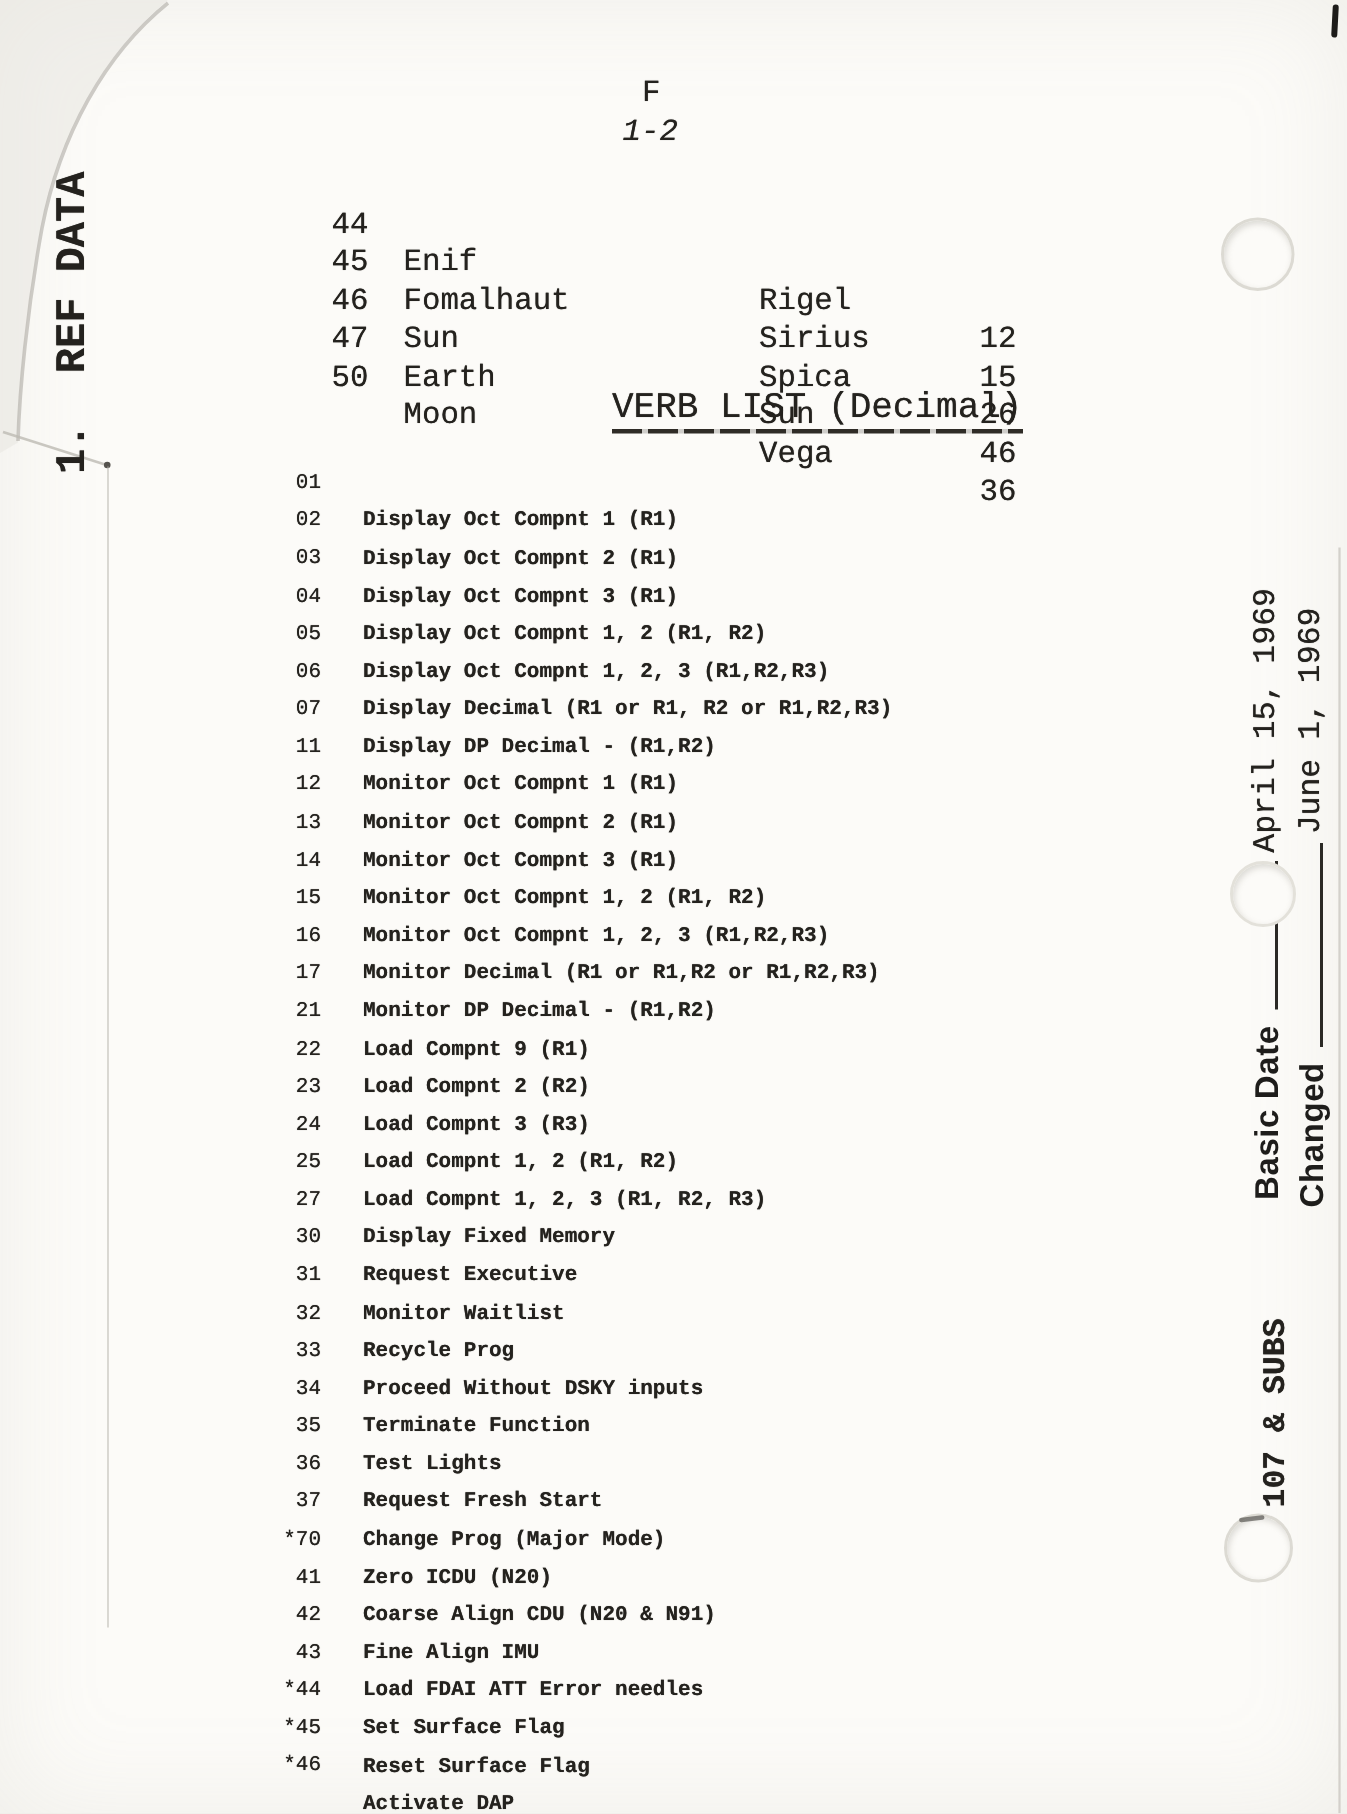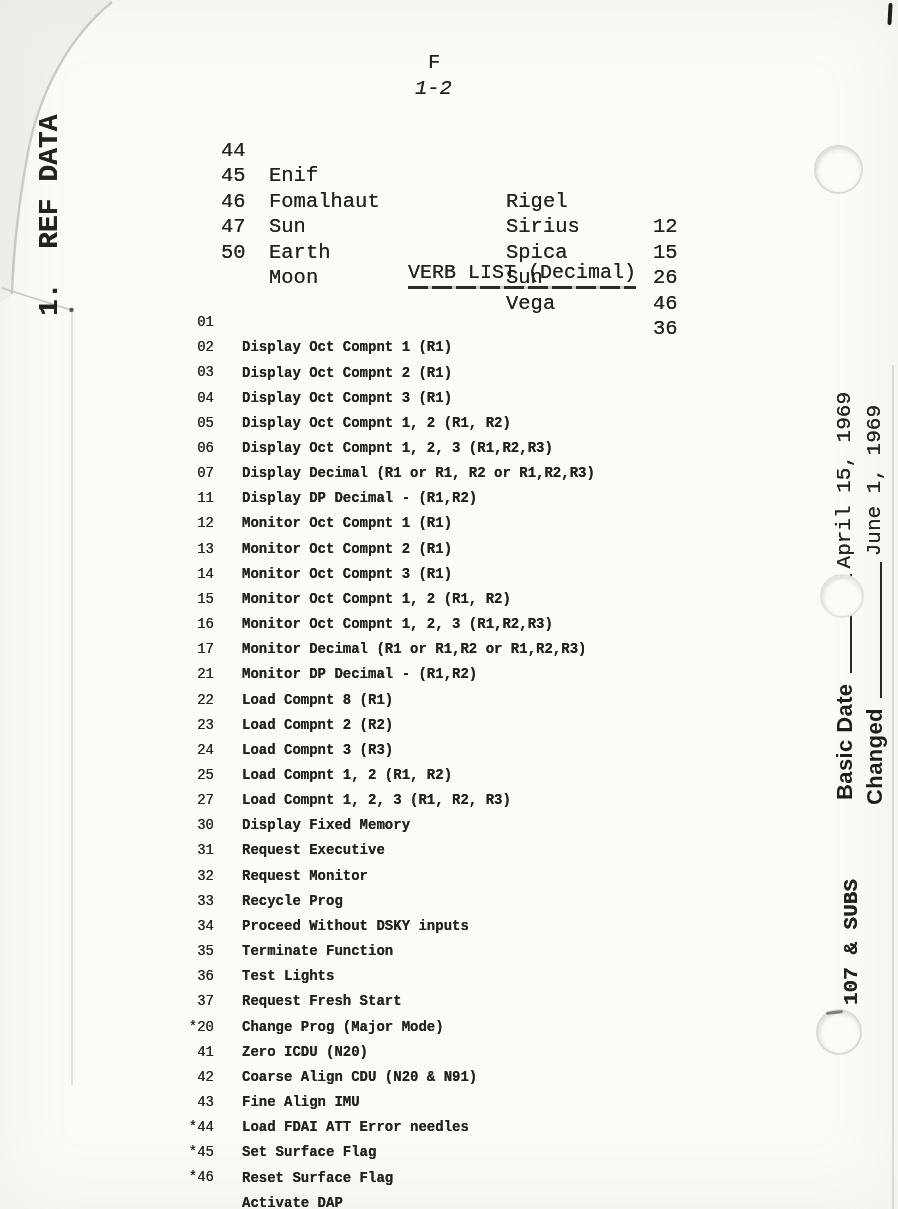--- a/index.html
+++ b/index.html
@@ -32,21 +32,21 @@
 
   
   .star-list{position:absolute;z-index:1;left:0;top:112px;width:898px;font-size:20.5px;}
   .srow{position:relative;height:25.5px;line-height:25.5px;white-space:pre;}
   .srow .c1{position:absolute;left:221px;}
   .srow .c2{position:absolute;left:269px;}
   .srow .c3{position:absolute;left:506px;}
   .srow .c4{position:absolute;left:653px;}
 
   
-  .verb-title{position:absolute;z-index:1;left:408px;top:262px;font-size:20px;line-height:22px;}
+  .verb-title{position:absolute;z-index:1;left:408px;top:262px;font-size:24px;line-height:22px;}
   .verb-title::after{content:"";display:block;height:2.6px;margin-top:2px;
      background:repeating-linear-gradient(90deg,#2f2c27 0 20px,rgba(47,44,39,.22) 20px 24px);}
   .verb-list{position:absolute;z-index:1;left:0;top:285px;width:898px;font-size:14px;}
   .vrow{position:relative;height:25.17px;line-height:25.17px;white-space:pre;}
   .vrow .num{position:absolute;left:160px;width:54px;text-align:right;}
   .vrow .desc{position:absolute;left:242px;font-weight:bold;}
 
   
   .vstrip{position:absolute;z-index:2;transform-origin:0 0;transform:rotate(-90deg);
           display:flex;align-items:flex-end;white-space:pre;}
@@ -162,21 +162,21 @@
       <div class="vrow">
         <span class="num"><span></span><span>16</span></span>
         <span class="desc">Monitor Decimal (R1 or R1,R2 or R1,R2,R3)</span>
       </div>
       <div class="vrow">
         <span class="num"><span></span><span>17</span></span>
         <span class="desc">Monitor DP Decimal - (R1,R2)</span>
       </div>
       <div class="vrow">
         <span class="num"><span></span><span>21</span></span>
-        <span class="desc">Load Compnt 8 (R1)</span>
+        <span class="desc">Load Compnt 9 (R1)</span>
       </div>
       <div class="vrow">
         <span class="num"><span></span><span>22</span></span>
         <span class="desc">Load Compnt 2 (R2)</span>
       </div>
       <div class="vrow">
         <span class="num"><span></span><span>23</span></span>
         <span class="desc">Load Compnt 3 (R3)</span>
       </div>
       <div class="vrow">
@@ -190,21 +190,21 @@
       <div class="vrow">
         <span class="num"><span></span><span>27</span></span>
         <span class="desc">Display Fixed Memory</span>
       </div>
       <div class="vrow">
         <span class="num"><span></span><span>30</span></span>
         <span class="desc">Request Executive</span>
       </div>
       <div class="vrow">
         <span class="num"><span></span><span>31</span></span>
-        <span class="desc">Request Monitor</span>
+        <span class="desc">Monitor Waitlist</span>
       </div>
       <div class="vrow">
         <span class="num"><span></span><span>32</span></span>
         <span class="desc">Recycle Prog</span>
       </div>
       <div class="vrow">
         <span class="num"><span></span><span>33</span></span>
         <span class="desc">Proceed Without DSKY inputs</span>
       </div>
       <div class="vrow">
@@ -217,21 +217,21 @@
       </div>
       <div class="vrow">
         <span class="num"><span></span><span>36</span></span>
         <span class="desc">Request Fresh Start</span>
       </div>
       <div class="vrow">
         <span class="num"><span></span><span>37</span></span>
         <span class="desc">Change Prog (Major Mode)</span>
       </div>
       <div class="vrow">
-        <span class="num"><span>*</span><span>20</span></span>
+        <span class="num"><span>*</span><span>70</span></span>
         <span class="desc">Zero ICDU (N20)</span>
       </div>
       <div class="vrow">
         <span class="num"><span></span><span>41</span></span>
         <span class="desc">Coarse Align CDU (N20 &amp; N91)</span>
       </div>
       <div class="vrow">
         <span class="num"><span></span><span>42</span></span>
         <span class="desc">Fine Align IMU</span>
       </div>

